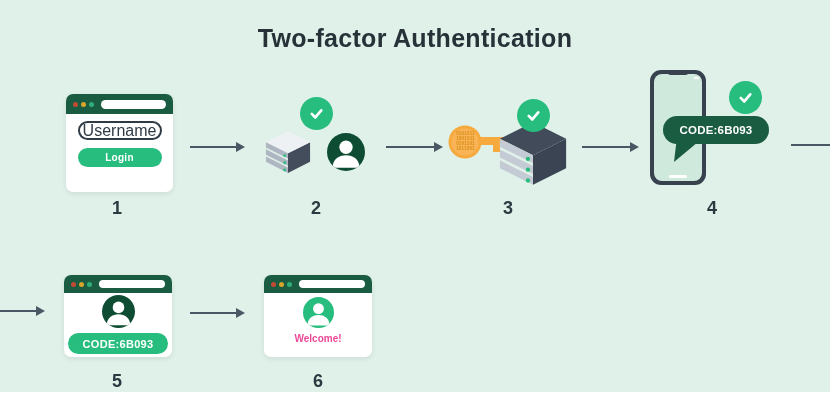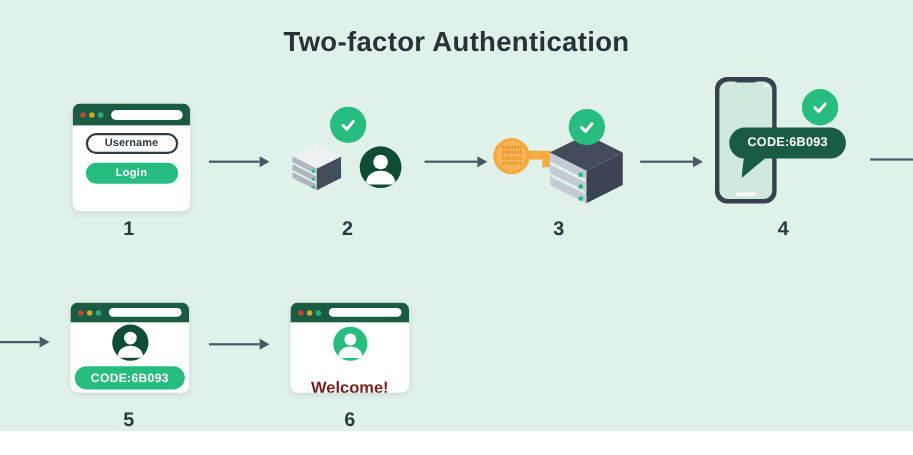--- a/index.html
+++ b/index.html
@@ -28,21 +28,21 @@
   .addr { flex:1; height:9px; background:#fff; border-radius:5px; margin-left:4px; }
   .browser-header.small .addr { height:8px; }
   .bbody { display:flex; flex-direction:column; align-items:center; }
   #browser-1 { left:66px; top:94px; width:107px; height:98px; }
   #browser-5 { left:64px; top:275px; width:108px; height:82px; }
   #browser-6 { left:264px; top:275px; width:108px; height:82px; }
   .input-pill {
     width:84px; height:19px; box-sizing:border-box; margin-top:6px;
     border:2px solid #2F3B45; border-radius:11px; background:#fff;
     display:flex; align-items:center; justify-content:center;
-    font-size:10px; font-weight:bold; color:#2F3B45;
+    font-size:16px; font-weight:normal; color:#2F3B45;
   }
   .input-pill.first { margin-top:7px; }
   .login-btn {
     width:84px; height:19px; margin-top:8px; border:none; border-radius:11px;
     background:#27BD7E; color:#fff; font-weight:bold; font-size:10px;
     display:flex; align-items:center; justify-content:center; letter-spacing:.3px;
     font-family:"Liberation Sans", sans-serif;
   }
   
   .check-badge {
@@ -77,21 +77,21 @@
   .sms-tail {
     position:absolute; left:674px; top:142px; width:24px; height:20px;
     background:#1A5C41; clip-path:polygon(0% 100%, 10% 0%, 100% 0%);
   }
   
   .code-pill {
     width:100px; height:21px; margin-top:5px; border-radius:11px; background:#27BD7E;
     color:#fff; font-size:11px; font-weight:bold; letter-spacing:.3px;
     display:flex; align-items:center; justify-content:center;
   }
-  .welcome-text { margin-top:16px; font-size:15px; font-weight:bold; color:#7f1d1d; }
+  .welcome-text { margin-top:5px; font-size:10px; font-weight:bold; color:#ec4899; }
   
   .arrow { position:absolute; height:2.4px; background:#4A5764; }
   .arrow::after {
     content:""; position:absolute; right:-9px; top:-3.8px;
     border-left:9px solid #4A5764; border-top:5px solid transparent; border-bottom:5px solid transparent;
   }
   .arrow.no-head::after { display:none; }
 </style>
 </head>
 <body>

